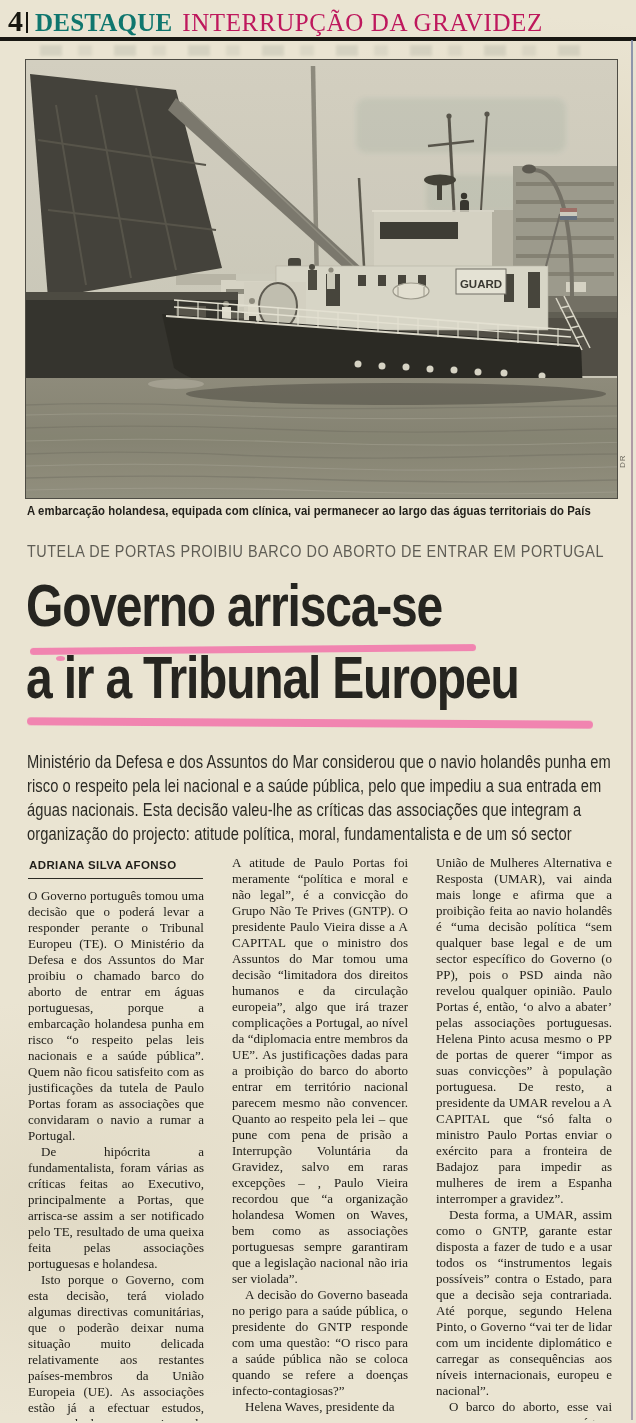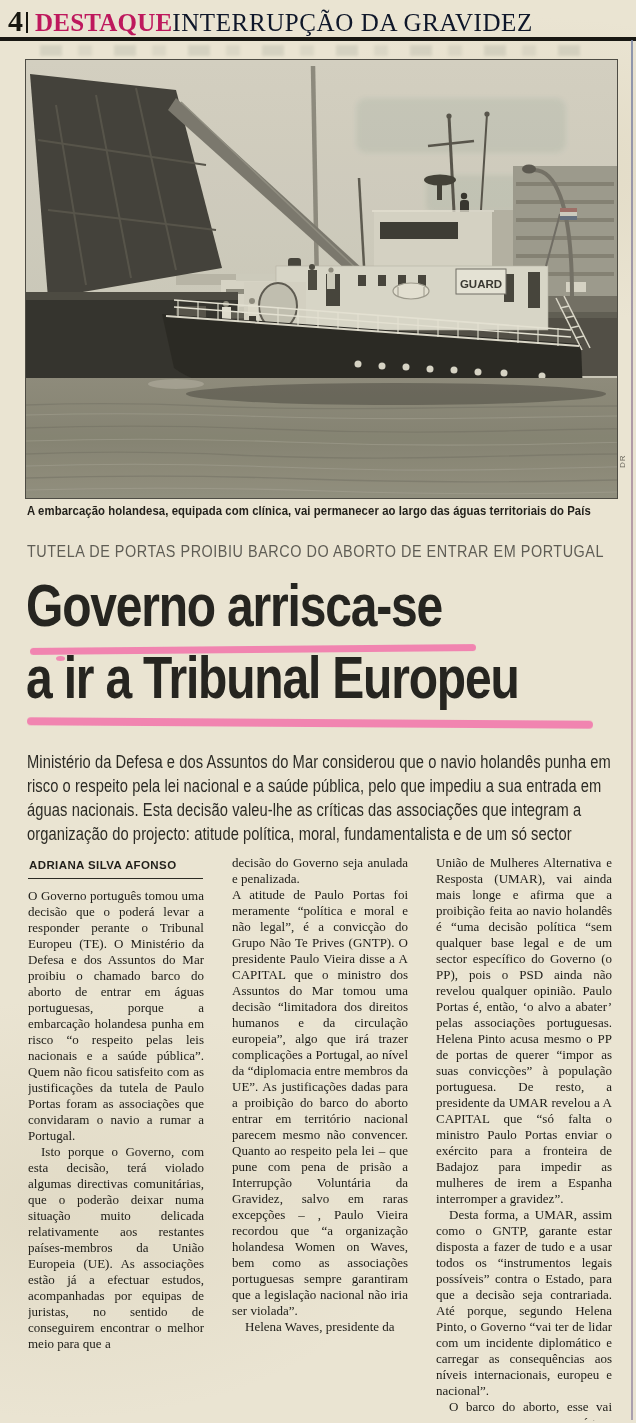--- a/index.html
+++ b/index.html
@@ -10,22 +10,22 @@
       radial-gradient(500px 300px at 10% 85%, rgba(190,180,150,.20), transparent 70%),
       #eae4d2;
     overflow:hidden;
     font-family:"Liberation Serif", serif;
     color:#1e1d1a;
   }
   
   .header { position:absolute; left:8px; top:5px; width:624px; white-space:nowrap; }
   .pageno { font:bold 30px/32px "Liberation Serif", serif; color:#17160f; }
   .hdr-div { display:inline-block; width:2px; height:21px; background:#17160f; margin:0 7px 0 3px; vertical-align:-2px; }
-  .section { font:bold 25px/32px "Liberation Serif", serif; color:#be185d; letter-spacing:.2px;margin-top:44px; }
-  .topic   { font:400 25px/32px "Liberation Serif", serif; color:#0f172a; letter-spacing:.6px; margin-left:0; }
+  .section { font:bold 25px/32px "Liberation Serif", serif; color:#0f766e; letter-spacing:.2px;margin-top:44px; }
+  .topic   { font:400 25px/32px "Liberation Serif", serif; color:#be185d; letter-spacing:.6px; margin-left:10px; }
   .header-rule { position:absolute; left:0; top:37px; width:636px; height:4px; background:#191813; }
   .ghost-strip {
     position:absolute; left:40px; top:45px; width:556px; height:11px; filter:blur(1.6px); opacity:.5;
     background:repeating-linear-gradient(90deg, rgba(118,128,115,.35) 0 22px, transparent 22px 38px, rgba(118,128,115,.25) 38px 52px, transparent 52px 74px);
   }
   
   .photo-frame {
     position:absolute; left:25px; top:59px; width:591px; height:438px;
     border:1px solid #4e4c44; box-sizing:content-box; background:#fef9c3;
   }
@@ -303,25 +303,26 @@
 <div class="hl-mark hl-mark-1"></div>
 <div class="hl-mark hl-mark-2"></div>
 <div class="hl-dot"></div>
 
 <div class="lead">Ministério da Defesa e dos Assuntos do Mar considerou que o navio holandês punha em risco o respeito pela lei nacional e a saúde pública, pelo que impediu a sua entrada em águas nacionais. Esta decisão valeu-lhe as críticas das associações que integram a organização do projecto: atitude política, moral, fundamentalista e de um só sector</div>
 
 <div class="columns">
   <div class="col">
     <div class="byline">ADRIANA SILVA AFONSO</div>
     <p class="p flush">O Governo português tomou uma decisão que o poderá levar a responder perante o Tribunal Europeu (TE). O Ministério da Defesa e dos Assuntos do Mar proibiu o chamado barco do aborto de entrar em águas portuguesas, porque a embarcação holandesa punha em risco “o respeito pelas leis nacionais e a saúde pública”. Quem não ficou satisfeito com as justificações da tutela de Paulo Portas foram as associações que convidaram o navio a rumar a Portugal.</p>
+    <p class="p">De hipócrita a fundamentalista, foram várias as críticas feitas ao Executivo, principalmente a Portas, que arrisca-se assim a ser notificado pelo TE, resultado de uma queixa feita pelas associações portuguesas e holandesa.</p>
     <p class="p">Isto porque o Governo, com esta decisão, terá violado algumas directivas comunitárias, que o poderão deixar numa situação muito delicada relativamente aos restantes países-membros da União Europeia (UE). As associações estão já a efectuar estudos, acompanhadas por equipas de juristas, no sentido de conseguirem encontrar o melhor meio para que a</p>
   </div>
   <div class="col">
-    <p class="p flush">decisão do Governo seja anulada e penalizada.</p>
     <p class="p flush">A atitude de Paulo Portas foi meramente “política e moral e não legal”, é a  convicção do Grupo Não Te Prives (GNTP). O presidente Paulo Vieira disse a A CAPITAL que o ministro dos Assuntos do Mar tomou uma decisão “limitadora  dos direitos humanos e da circulação europeia”, algo que irá trazer complicações a Portugal, ao nível da “diplomacia entre membros da UE”. As justificações dadas para a proibição do barco do aborto entrar em  território nacional parecem mesmo não convencer. Quanto ao respeito pela lei – que pune com pena de prisão a Interrupção Voluntária da Gravidez, salvo em raras excepções – , Paulo Vieira recordou que “a organização holandesa Women on Waves, bem como as associações portuguesas sempre garantiram que a legislação nacional não iria ser violada”.</p>
+    <p class="p">A decisão do Governo baseada no perigo para a saúde pública, o presidente do GNTP responde com uma questão: “O risco para a saúde pública não se coloca quando se refere a doenças infecto-contagiosas?”</p>
     <p class="p">Helena Waves, presidente da</p>
   </div>
   <div class="col">
     <p class="p flush">União de Mulheres Alternativa e Resposta (UMAR), vai ainda mais longe e afirma que a proibição feita ao navio holandês é “uma decisão política “sem qualquer base legal e de um sector específico do Governo (o PP), pois o PSD ainda não revelou qualquer opinião. Paulo Portas é, então, ‘o alvo a abater’ pelas associações portuguesas. Helena Pinto acusa mesmo o PP de portas de querer “impor as suas convicções” à população portuguesa. De resto, a presidente da UMAR revelou a A CAPITAL que “só falta o ministro Paulo Portas enviar o exército para a fronteira de Badajoz para impedir as mulheres de irem a Espanha interromper a gravidez”.</p>
     <p class="p">Desta forma, a UMAR, assim como o GNTP,  garante estar disposta a fazer de tudo  e a usar todos os “instrumentos legais possíveis” contra o Estado, para que a decisão seja contrariada. Até porque, segundo Helena Pinto, o Governo “vai ter de lidar com um incidente diplomático e carregar as consequências aos níveis internacionais, europeu e nacional”.</p>
     <p class="p">O barco do aborto, esse vai permanecer em águas internacionais, mas o mais próximo de Portugal possível.</p>
   </div>
 </div>
 
 <div class="scan-edge"></div>

